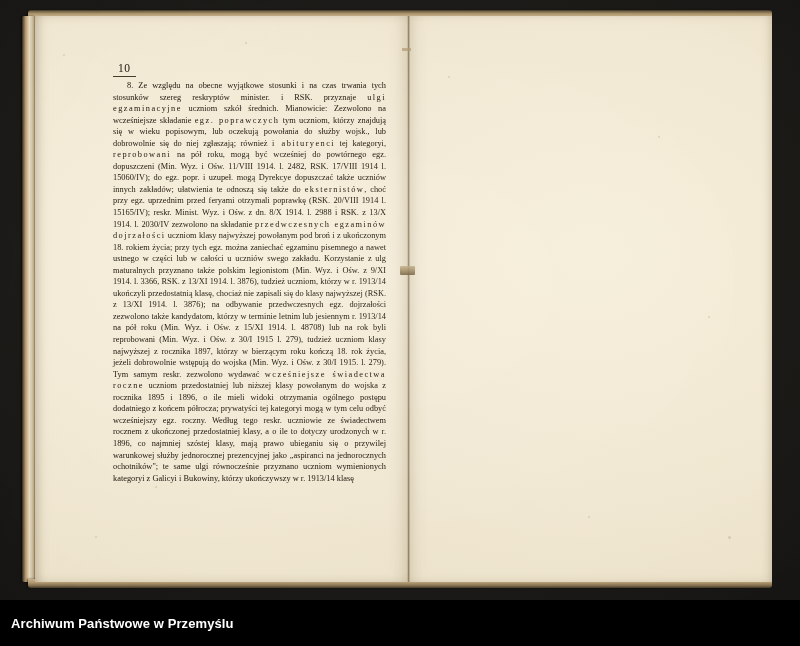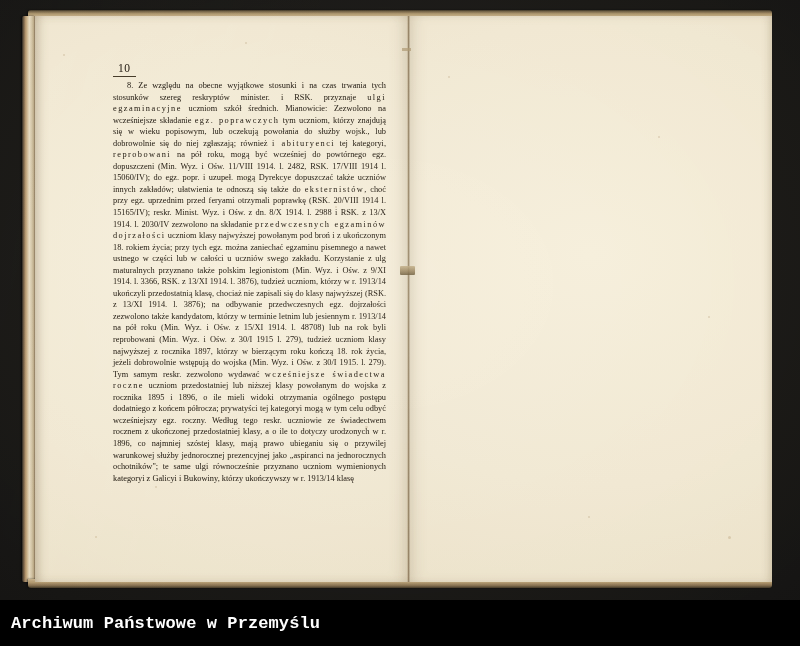--- a/index.html
+++ b/index.html
@@ -181,22 +181,22 @@
     left: 0;
     bottom: 0;
     width: 800px;
     height: 46px;
     background: #000000;
     display: flex;
     align-items: center;
   }
   #watermark-text {
     color: #ffffff;
-    font-family: Liberation Mono, monospace;
-    font-size: 17px;
+    font-family: Liberation Sans, sans-serif;
+    font-size: 13px;
     font-weight: bold;
     letter-spacing: .1px;
     padding-left: 11px;
   }
 </style>
 </head>
 <body>
 
 <div id="scan">
 

